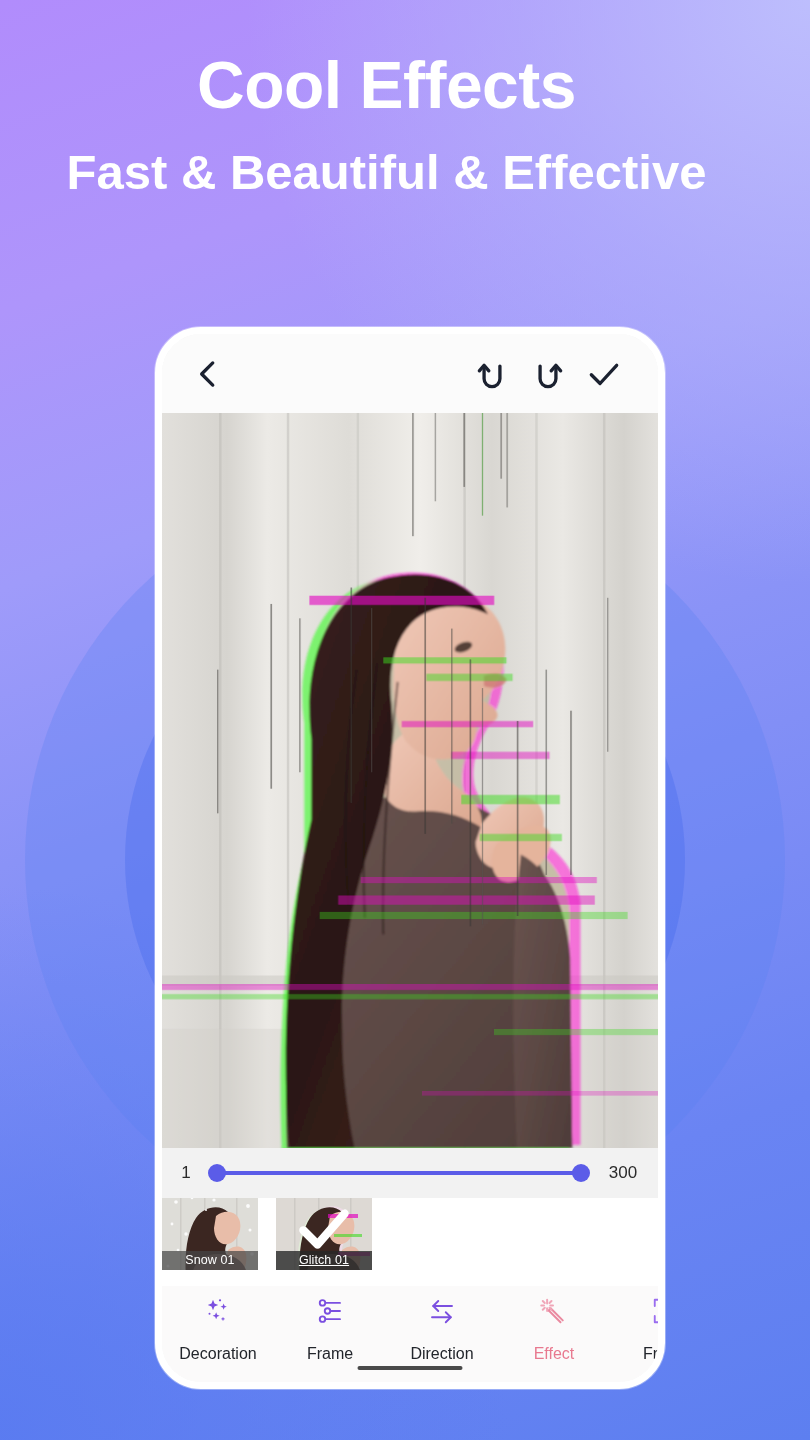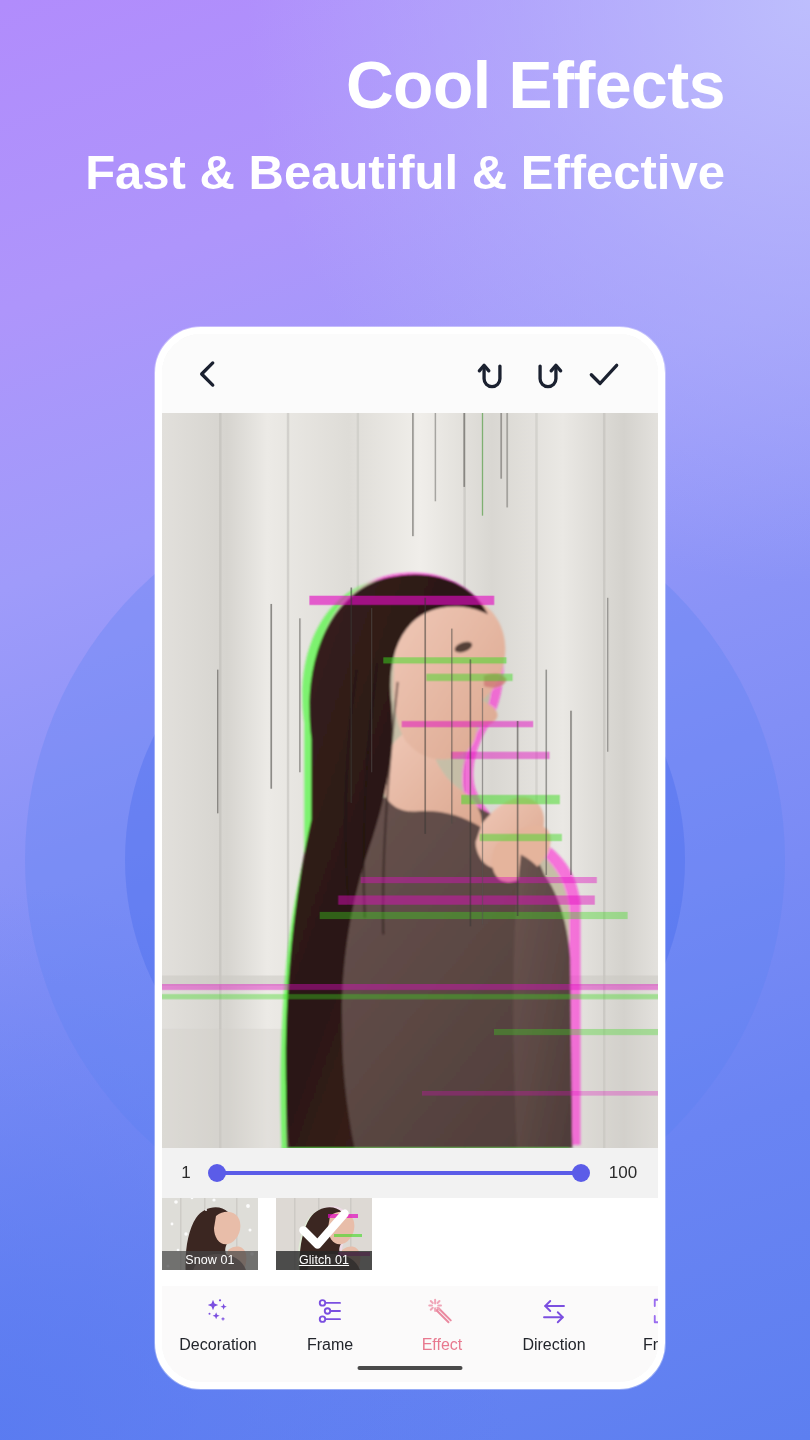--- a/index.html
+++ b/index.html
@@ -43,21 +43,21 @@
   }
   .circle-inner {
     width:560px; height:560px;
     left:125px; top:580px;
     background:rgba(58,100,235,0.30);
   }
 
   
   .headings {
     position:absolute; top:0; left:0; width:725px;
-    text-align:right;
+    text-align:center;
     z-index:5;
     padding-left:48px;
   }
   .h-title {
     margin-top:52px;
     font-size:66px;
     font-weight:700;
     color:#ffffff;
     letter-spacing:-0.5px;
     line-height:1.0;
@@ -175,21 +175,21 @@
     flex:0 0 96px;
     background:#fbfafa;
     display:flex;
     align-items:flex-start;
     padding-top:10px;
     position:relative;
   }
   .nav-item {
     flex:0 0 112px;
     display:flex; flex-direction:column; align-items:center;
-    gap:10px;
+    gap:19px;
     cursor:pointer;
   }
   .nav-ic { width:30px; height:30px; display:block; }
   .nav-label {
     font-size:16px; color:#22252b; white-space:nowrap;
   }
   .nav-item.active .nav-label { color:#e8798f; }
   .home-indicator {
     position:absolute;
     bottom:12px; left:50%; transform:translateX(-50%);
@@ -373,21 +373,21 @@
       </svg>
     </div>
 
     <div class="sliderrow">
       <div class="sl-val">1</div>
       <div class="sl-track-wrap">
         <div class="sl-track"></div>
         <div class="sl-thumb l"></div>
         <div class="sl-thumb r"></div>
       </div>
-      <div class="sl-val right">100</div>
+      <div class="sl-val right">300</div>
     </div>
 
     <div class="thumbs">
 
       <div class="thumb">
         <svg viewBox="0 0 96 88" preserveAspectRatio="xMidYMid slice">
           <rect width="96" height="88" fill="#deddd8"></rect>
           <g opacity="0.4">
               <rect x="18" y="0" width="1.5" height="88" fill="#b7b5b0"></rect>
               <rect x="42" y="0" width="1.5" height="88" fill="#b7b5b0"></rect>
@@ -469,50 +469,50 @@
           <line x1="9" y1="5.5" x2="20" y2="5.5"></line>
             <circle cx="6" cy="5.5" r="2.2"></circle>
           <line x1="13" y1="12" x2="20" y2="12"></line>
             <circle cx="10" cy="12" r="2.2"></circle>
           <line x1="9" y1="18.5" x2="20" y2="18.5"></line>
             <circle cx="6" cy="18.5" r="2.2"></circle>
         </svg>
         <div class="nav-label">Frame</div>
       </div>
 
+      <div class="nav-item">
+        <svg class="nav-ic" viewBox="0 0 24 24" fill="none" stroke="#7b4fe0" stroke-width="1.5" stroke-linecap="round" stroke-linejoin="round">
+          <line x1="20" y1="8" x2="5" y2="8"></line>
+            <polyline points="9 4 5 8 9 12"></polyline>
+          <line x1="4" y1="17" x2="19" y2="17"></line>
+            <polyline points="15 13 19 17 15 21"></polyline>
+        </svg>
+        <div class="nav-label">Direction</div>
+      </div>
+
       <div class="nav-item active">
         <svg class="nav-ic" viewBox="0 0 24 24" fill="none" stroke="#ea8aa0" stroke-width="1.6" stroke-linecap="round">
           <line x1="19" y1="19.5" x2="9.5" y2="10"></line>
           <line x1="17.2" y1="21" x2="7.8" y2="11.6" stroke-width="1.6"></line>
           <path d="M9.5 10 L7.8 11.6"></path>
           <g stroke="#f0a6b8">
             <line x1="6.5" y1="3" x2="6.5" y2="6"></line>
             <line x1="6.5" y1="9.8" x2="6.5" y2="12"></line>
             <line x1="1.8" y1="7.5" x2="4" y2="7.5"></line>
             <line x1="9" y1="7.5" x2="11.2" y2="7.5"></line>
             <line x1="3" y1="4" x2="4.6" y2="5.6"></line>
             <line x1="8.4" y1="9.4" x2="10" y2="11"></line>
             <line x1="10" y1="4" x2="8.4" y2="5.6"></line>
             <line x1="4.6" y1="9.4" x2="3" y2="11"></line>
           </g>
         </svg>
         <div class="nav-label">Effect</div>
       </div>
 
       <div class="nav-item">
-        <svg class="nav-ic" viewBox="0 0 24 24" fill="none" stroke="#7b4fe0" stroke-width="1.5" stroke-linecap="round" stroke-linejoin="round">
-          <line x1="20" y1="8" x2="5" y2="8"></line>
-            <polyline points="9 4 5 8 9 12"></polyline>
-          <line x1="4" y1="17" x2="19" y2="17"></line>
-            <polyline points="15 13 19 17 15 21"></polyline>
-        </svg>
-        <div class="nav-label">Direction</div>
-      </div>
-
-      <div class="nav-item">
         <svg class="nav-ic" viewBox="0 0 24 24" fill="none" stroke="#9a6df0" stroke-width="1.5" stroke-linecap="round" stroke-linejoin="round">
           <polyline points="3 8 3 3 8 3"></polyline>
             <polyline points="16 3 21 3 21 8"></polyline>
           <polyline points="21 16 21 21 16 21"></polyline>
             <polyline points="8 21 3 21 3 16"></polyline>
           <circle cx="12" cy="10" r="2.6"></circle>
           <path d="M7.6 17.6 C8.4 14.8 10 13.6 12 13.6 C14 13.6 15.6 14.8 16.4 17.6"></path>
         </svg>
         <div class="nav-label">Frame</div>
       </div>

